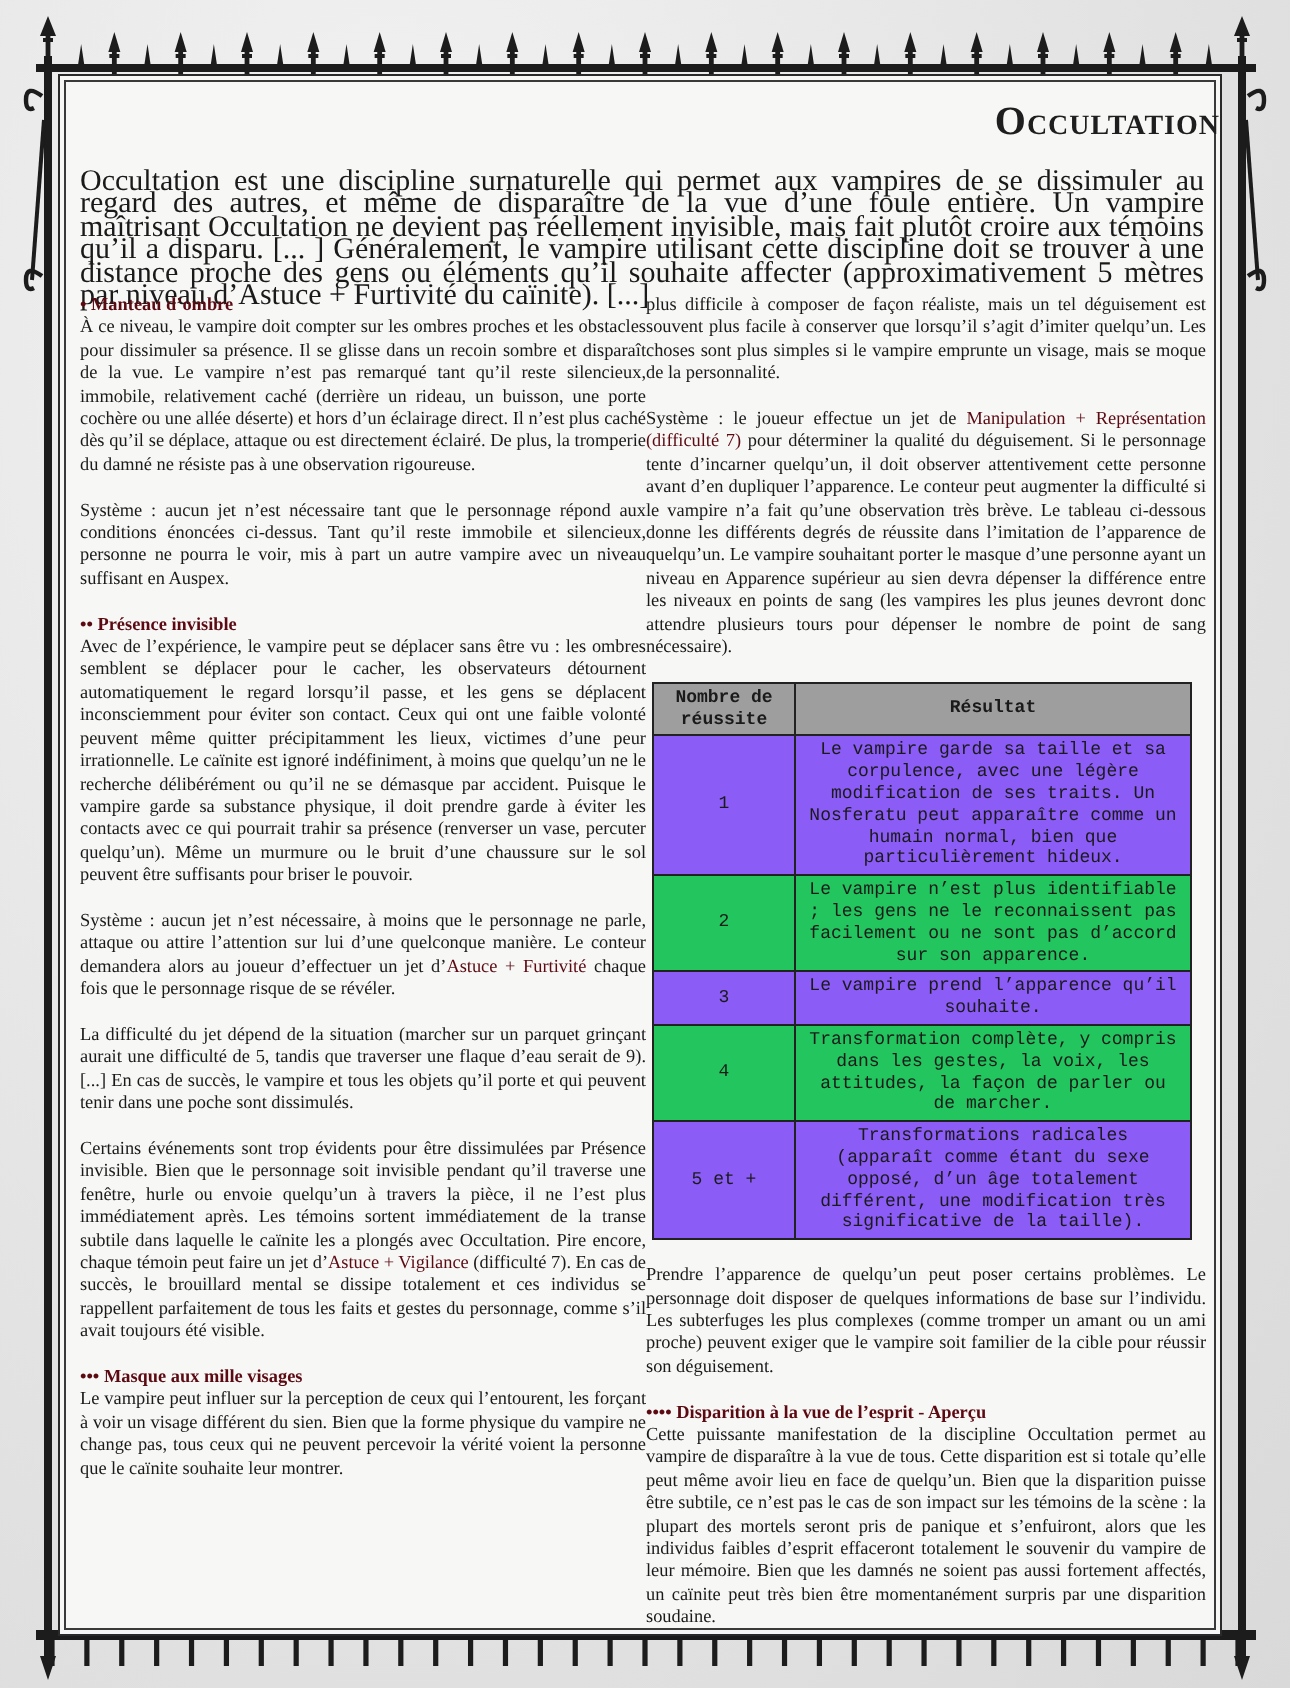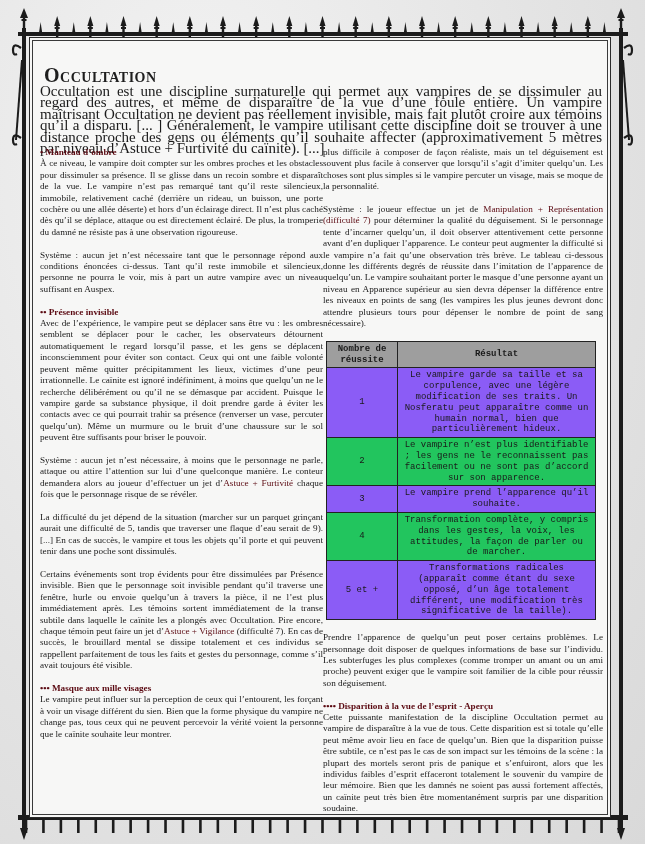--- a/index.html
+++ b/index.html
@@ -10,23 +10,23 @@
     color: #1a1a1a;
   }
   .fence { position: absolute; left: 0; top: 0; width: 645px; height: 844px; pointer-events: none; }
   .page {
     position: absolute; left: 29px; top: 37px; width: 580px; height: 779px;
     background: #f7f7f6;
     border: 1px solid #2a2a2a;
     box-shadow: inset 0 0 0 2px #f7f7f6, inset 0 0 0 3px #3a3a3a;
   }
   .title {
-    position: absolute; left: 0; right: 0; top: 12px; text-align: left;
+    position: absolute; left: 0; right: 0; top: 12px; text-align: right;
     font-size: 20px; font-weight: bold; font-variant: small-caps; letter-spacing: 0.5px;
-    color: #1e1e1e; margin: 14px;
+    color: #1e1e1e; margin: 0;
   }
   .intro {
     position: absolute; left: 10px; top: 48px; width: 562px;
     font-size: 15px; line-height: 11.4px; text-align: justify; margin: 0;
   }
   .col { position: absolute; top: 109px; width: 283px; font-size: 9.2px; line-height: 11.4px; text-align: justify; }
   .col.left { left: 10px; }
   .col.right { left: 293px; width: 280px; top: 109px; }
   .col p { margin: 0 0 11.4px 0; }
   .h { color: #5b0a12; font-weight: bold; display: block; }
@@ -189,21 +189,21 @@
     <p>La difficulté du jet dépend de la situation (marcher sur un parquet grinçant aurait une difficulté de 5, tandis que traverser une flaque d’eau serait de 9). [...] En cas de succès, le vampire et tous les objets qu’il porte et qui peuvent tenir dans une poche sont dissimulés.</p>
     <p><span>Certains événements sont trop évidents pour être dissimulées par Présence invisible. Bien que le personnage soit invisible pendant qu’il traverse une fenêtre, hurle ou envoie quelqu’un à travers la pièce, il ne l’est plus immédiatement après. Les témoins sortent immédiatement de la transe subtile dans laquelle le caïnite les a plongés avec Occultation. Pire encore, chaque témoin peut faire un jet d’</span><span class="trait">Astuce + Vigilance</span><span> (difficulté 7). En cas de succès, le brouillard mental se dissipe totalement et ces individus se rappellent parfaitement de tous les faits et gestes du personnage, comme s’il avait toujours été visible.</span></p>
 
     <p>
       <span class="h">••• Masque aux mille visages</span>
       <span>Le vampire peut influer sur la perception de ceux qui l’entourent, les forçant à voir un visage différent du sien. Bien que la forme physique du vampire ne change pas, tous ceux qui ne peuvent percevoir la vérité voient la personne que le caïnite souhaite leur montrer.</span>
     </p>
   </div>
 
   <div class="col right">
-    <p>plus difficile à composer de façon réaliste, mais un tel déguisement est souvent plus facile à conserver que lorsqu’il s’agit d’imiter quelqu’un. Les choses sont plus simples si le vampire percuter un visage, mais se moque de la personnalité.</p>
+    <p>plus difficile à composer de façon réaliste, mais un tel déguisement est souvent plus facile à conserver que lorsqu’il s’agit d’imiter quelqu’un. Les choses sont plus simples si le vampire emprunte un visage, mais se moque de la personnalité.</p>
     <p><span>Système</span><span> : le joueur effectue un jet de </span><span class="trait">Manipulation + Représentation (difficulté 7)</span><span> pour déterminer la qualité du déguisement. Si le personnage tente d’incarner quelqu’un, il doit observer attentivement cette personne avant d’en dupliquer l’apparence. Le conteur peut augmenter la difficulté si le vampire n’a fait qu’une observation très brève. Le tableau ci-dessous donne les différents degrés de réussite dans l’imitation de l’apparence de quelqu’un. Le vampire souhaitant porter le masque d’une personne ayant un niveau en Apparence supérieur au sien devra dépenser la différence entre les niveaux en points de sang (les vampires les plus jeunes devront donc attendre plusieurs tours pour dépenser le nombre de point de sang nécessaire).</span></p>
 
     <table class="res">
       <thead>
         <tr>
           <th>Nombre de réussite</th>
           <th>Résultat</th>
         </tr>
       </thead>
       <tbody>

